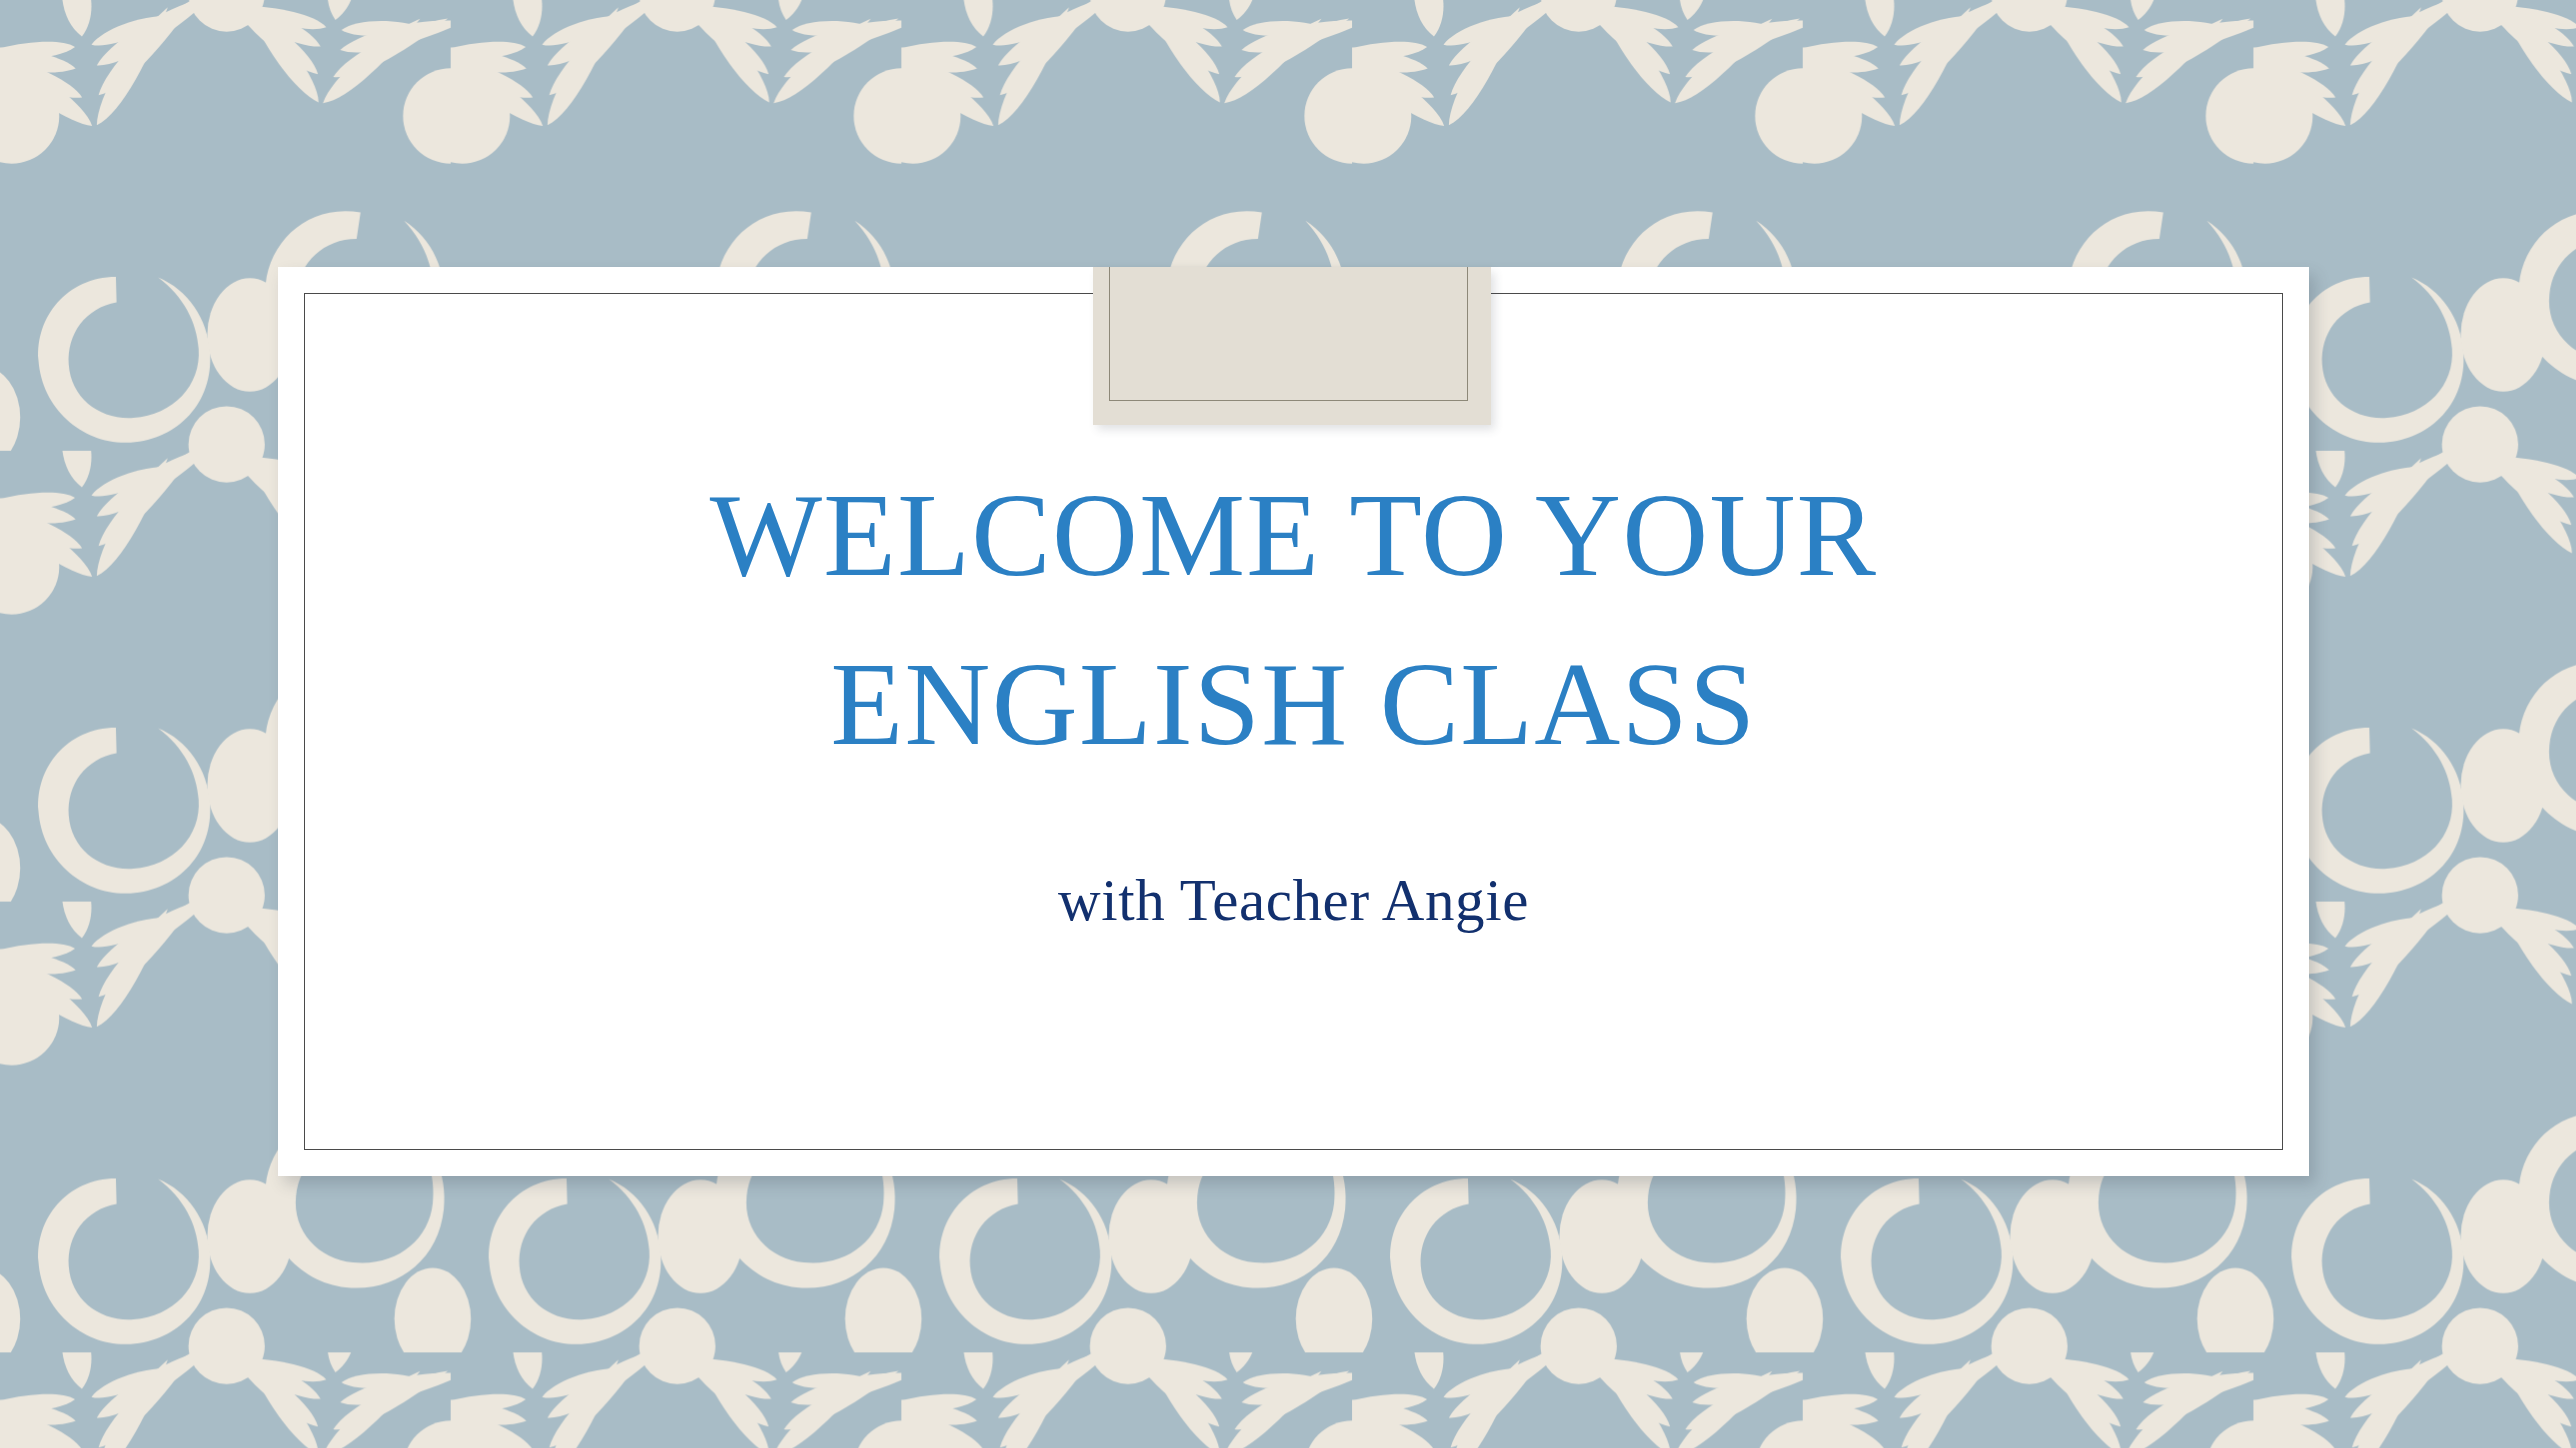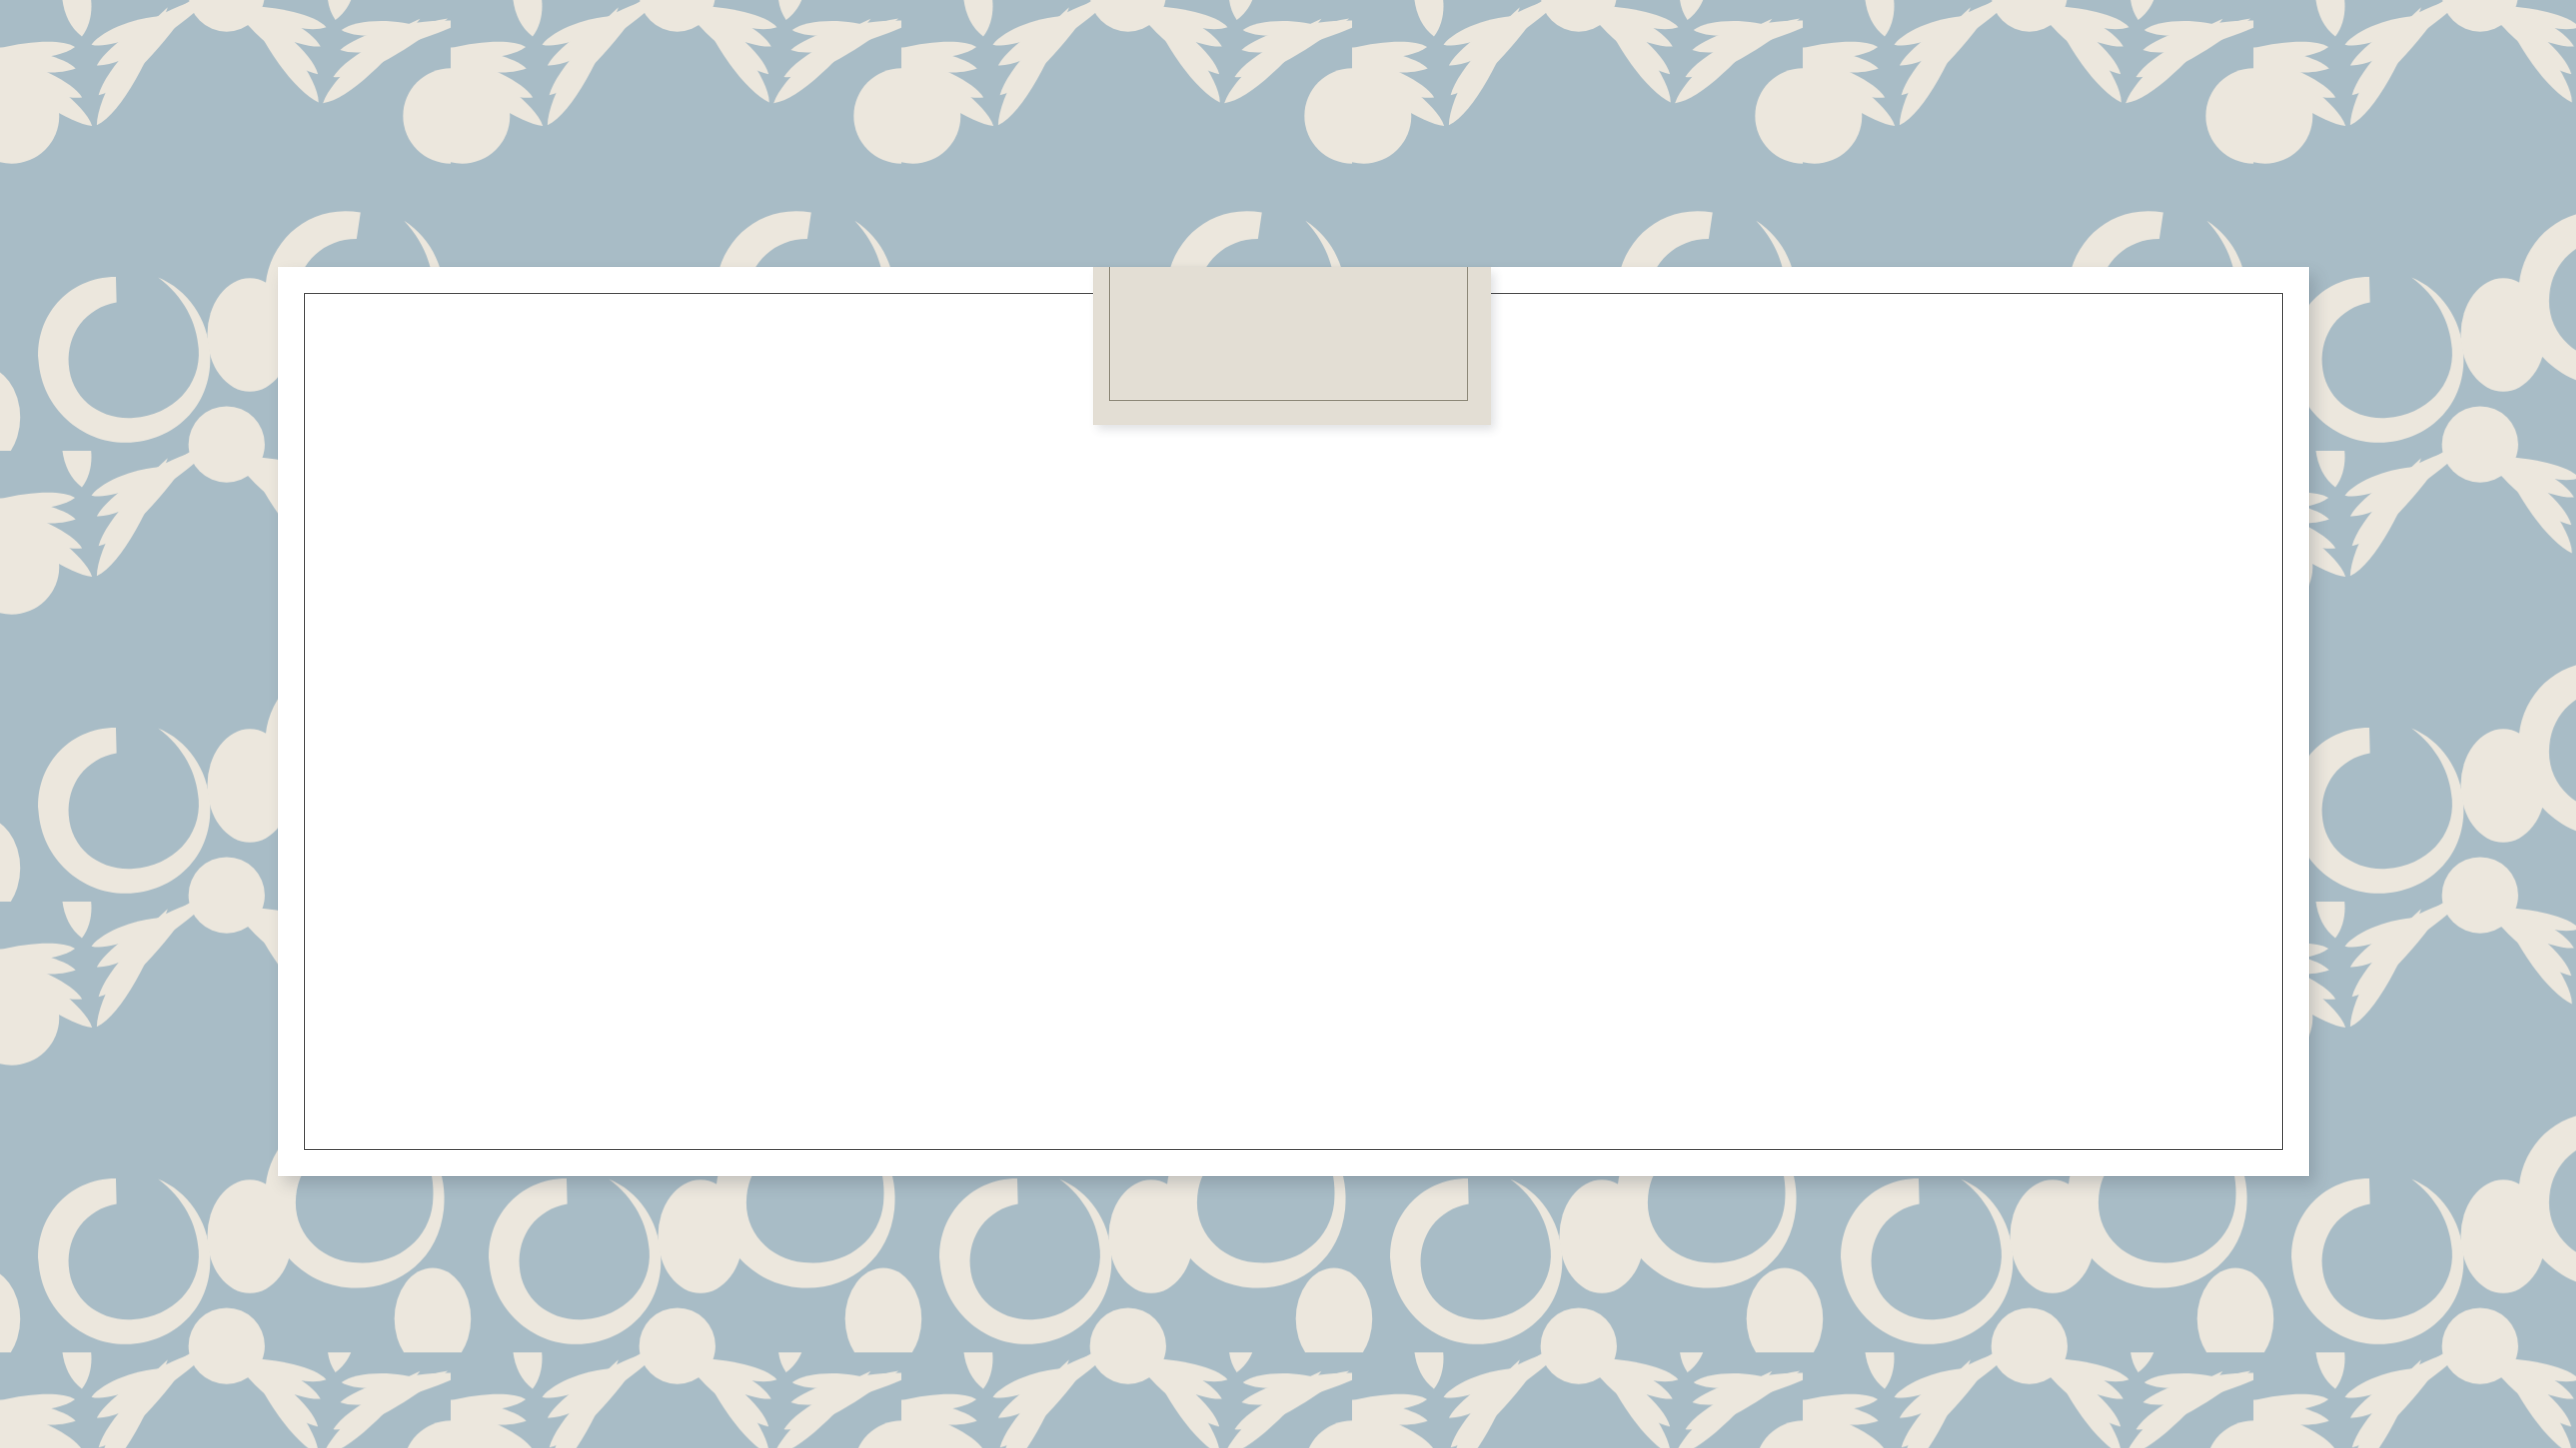--- a/index.html
+++ b/index.html
@@ -206,20 +206,25 @@
         </g>
       </pattern>
     </defs>
 
     <rect x="0" y="0" width="4001" height="2250" fill="url(#wallpaper)"></rect>
   </svg>
 
   <div id="content-card">
     <div id="card-inner-rule"></div>
 
+    <div id="text-block" style="position:absolute; left:15.5px; top:184px; width:2000px;">
+      <h1 id="slide-title">Welcome to your
+English class</h1>
+      <p id="slide-subtitle">with Teacher Angie</p>
+    </div>
   </div>
 
   <div id="top-tab-outer">
     <div id="top-tab-inner"></div>
   </div>
 
 </div>
 
 
 </body></html>

